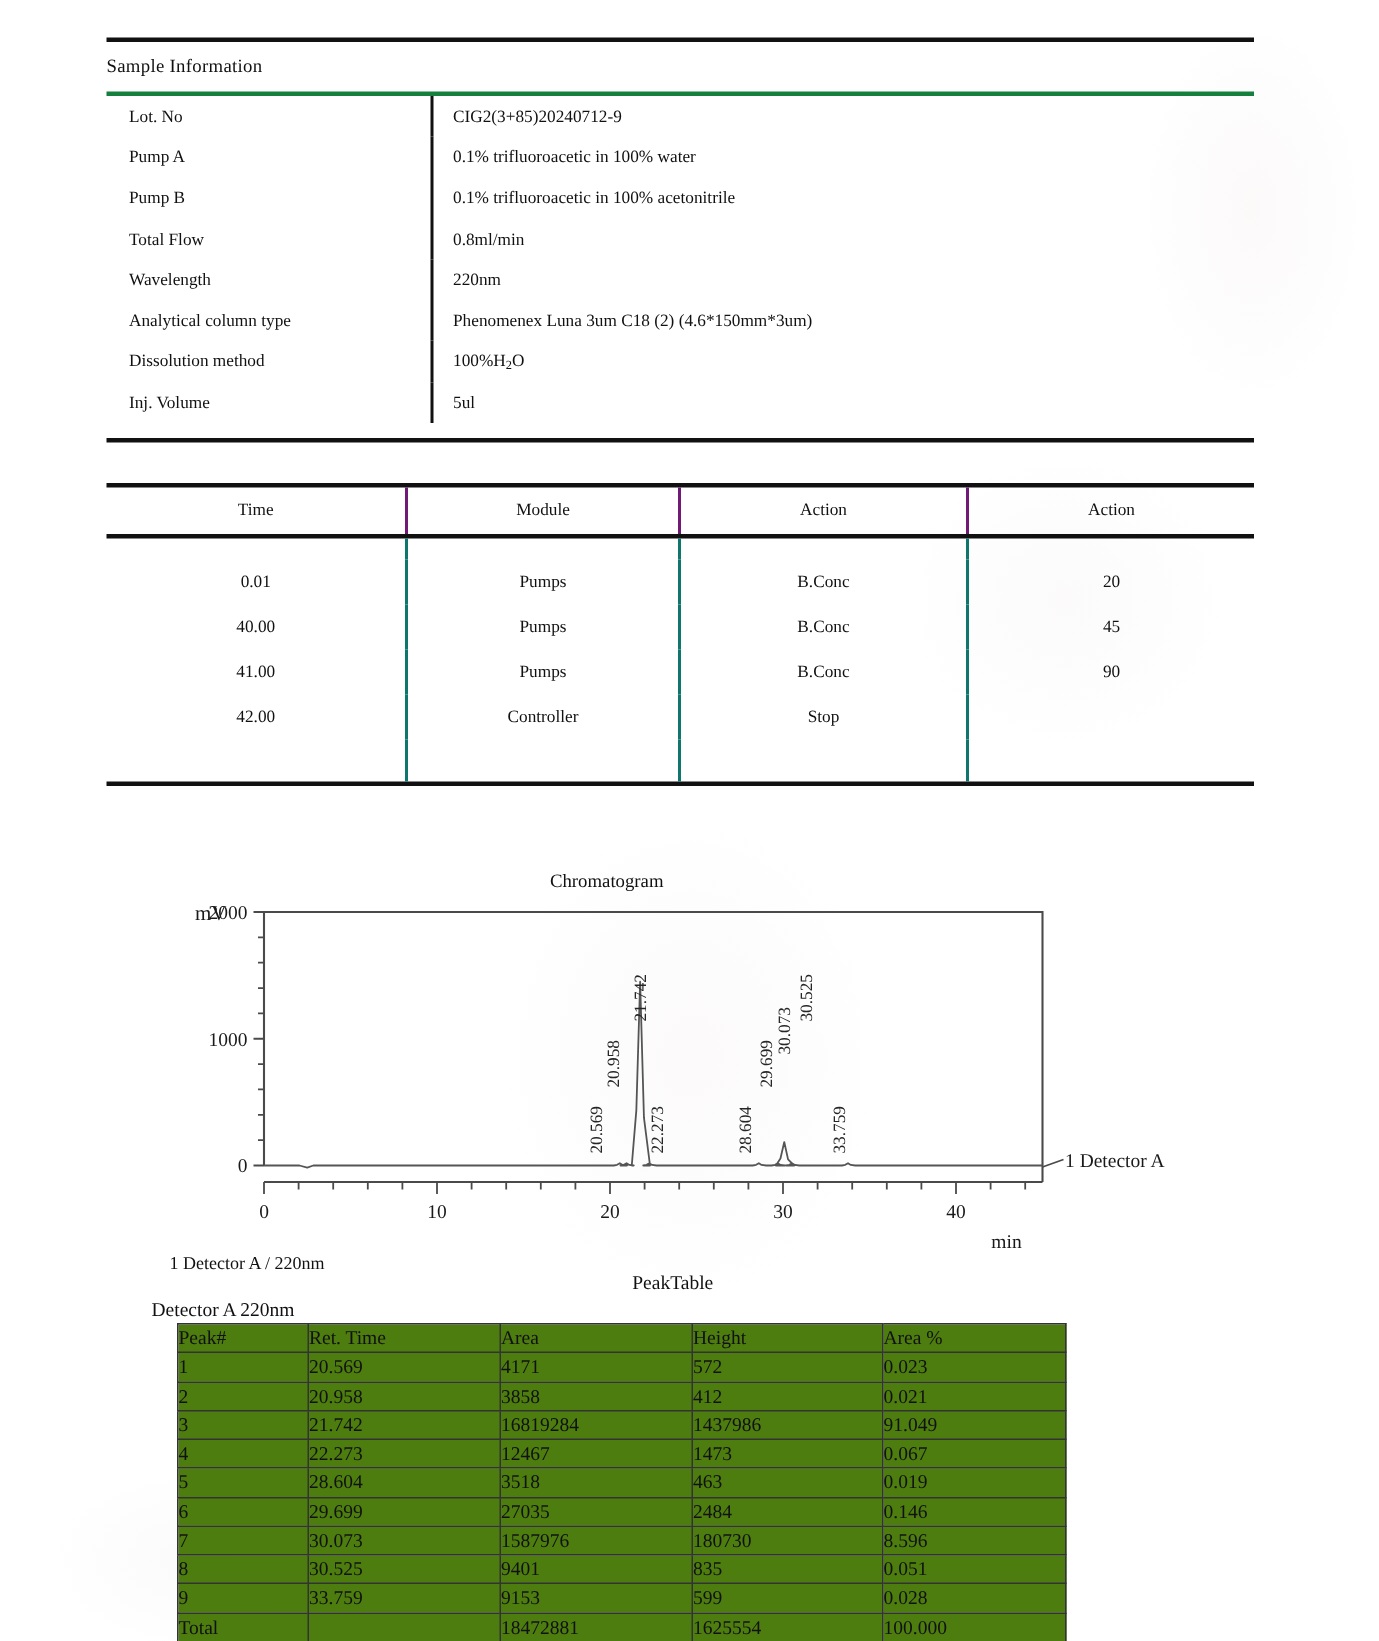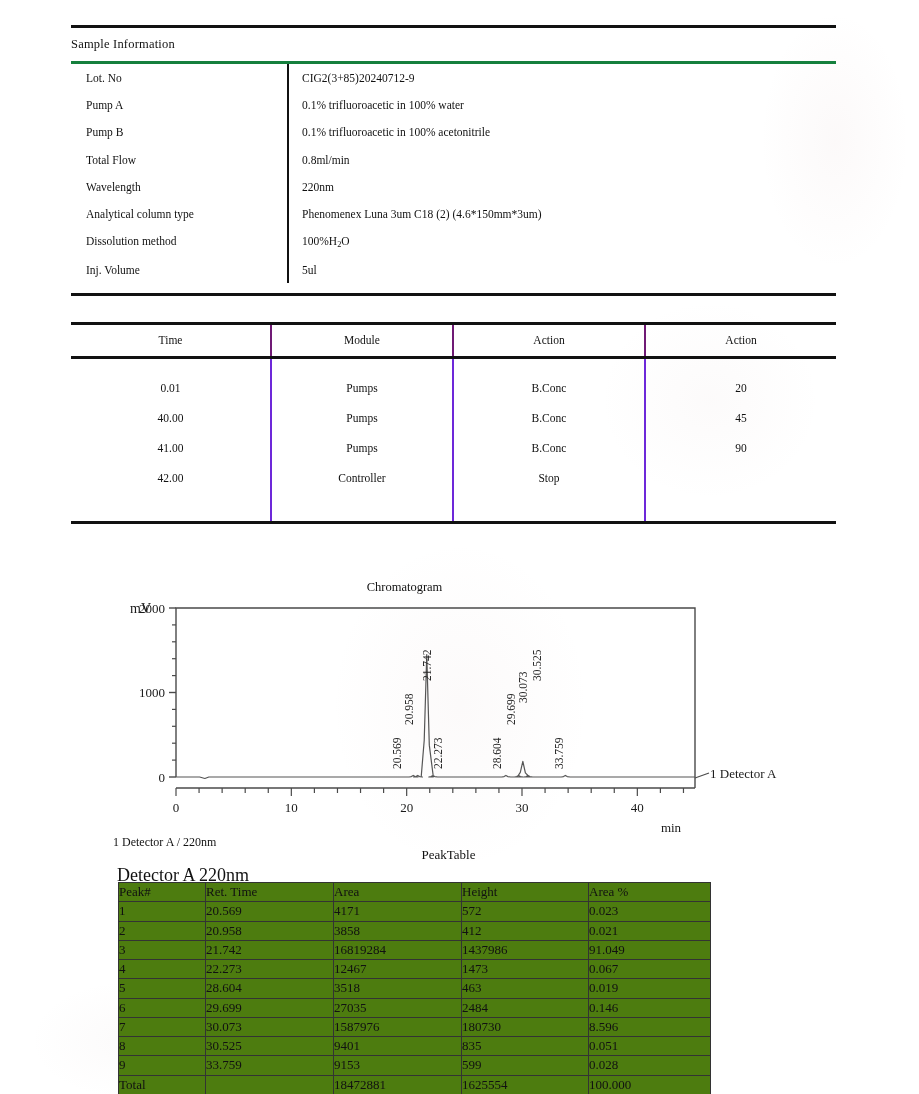--- a/index.html
+++ b/index.html
@@ -95,21 +95,21 @@
     text-align: center;
     font-weight: normal;
     font-size: 11.5px;
   }
   .prog-table th {
     padding: 9px 0 10px 0;
     border-right: 2px solid #701a75;
   }
   .prog-table td {
     padding: 9px 0 9px 0;
-    border-right: 2px solid #6d28d9;
+    border-right: 2px solid #0f766e;
   }
   .prog-table th:last-child,
   .prog-table td:last-child { border-right: none; }
   .prog-head-wrap  { border-top: 3px solid #111; }
   .prog-body-wrap  { border-top: 3px solid #111; border-bottom: 3px solid #111; }
   .prog-body-wrap .spacer-row td { padding: 0; height: 14px; }
   .prog-body-wrap .spacer-row-b td { padding: 0; height: 28px; }
 
   
   .chrom-block {
@@ -140,23 +140,23 @@
   .peak-title {
     position: absolute;
     left: 0; top: 847px;
     width: 919px;
     text-align: center;
     font-size: 13px;
     transform: translateX(-11px);
   }
   .peak-detector {
     position: absolute;
-    left: 117px;
+    left: 101px;
     top: 865px;
-    font-size: 18px;
+    font-size: 13px;
     white-space: nowrap;
   }
   .peak-table {
     position: absolute;
     left: 118px;
     top: 882px;
     width: 592px;
     border-collapse: collapse;
     table-layout: fixed;
   }

